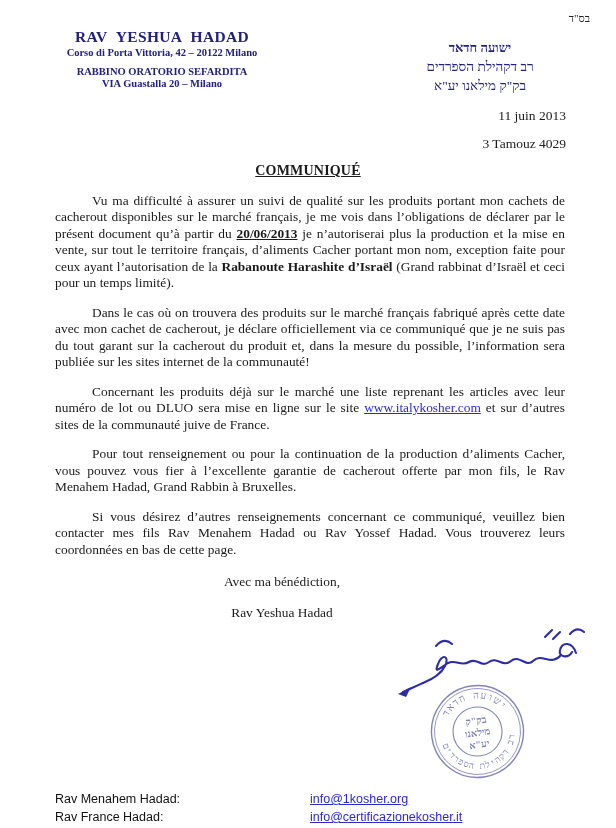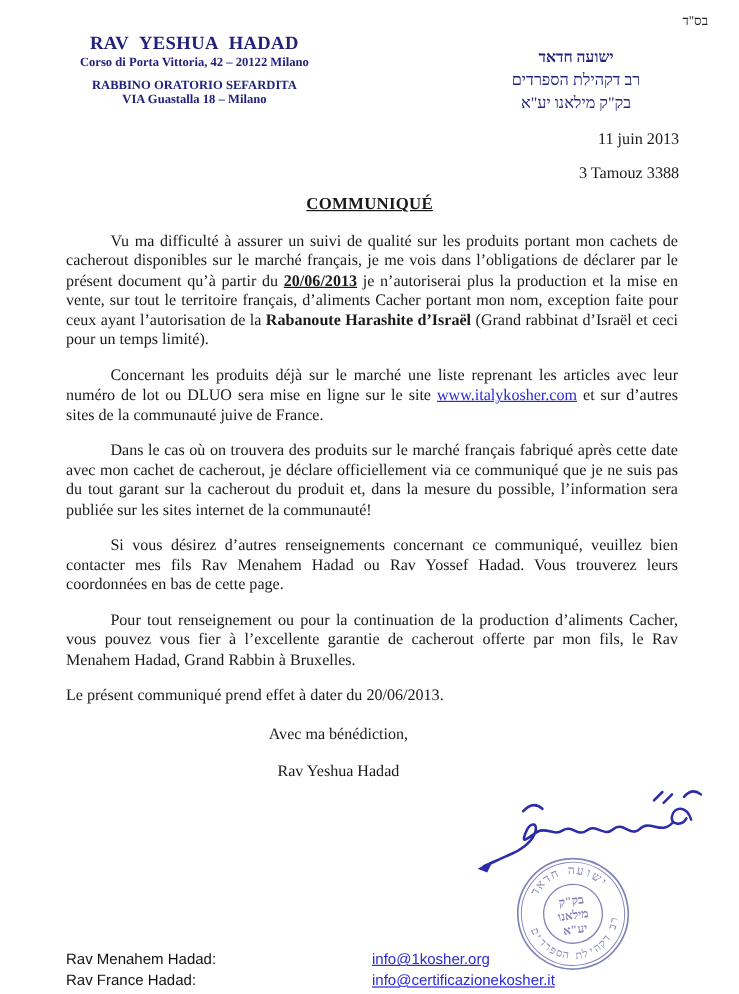--- a/index.html
+++ b/index.html
@@ -127,43 +127,42 @@
 
 <div class="page">
 
   <div class="bsd">בס"ד</div>
 
   <div class="letterhead">
     <div class="lh-left">
       <div class="lh-name">RAV YESHUA HADAD</div>
       <div class="lh-addr">Corso di Porta Vittoria, 42 – 20122 Milano</div>
       <div class="lh-org">RABBINO ORATORIO SEFARDITA</div>
-      <div class="lh-addr">VIA Guastalla 18 – Milano</div>
+      <div class="lh-addr">VIA Guastalla 20 – Milano</div>
     </div>
     <div class="lh-right">
       <div class="lh-heb1">ישועה חדאד</div>
       <div class="lh-heb">רב דקהילת הספרדים</div>
       <div class="lh-heb">בק"ק מילאנו יע"א</div>
     </div>
   </div>
 
   <div class="dates">
     <div class="date-line">11 juin 2013</div>
-    <div class="date-line">3 Tamouz 3388</div>
+    <div class="date-line">3 Tamouz 4029</div>
   </div>
 
   <div class="doc-title">COMMUNIQUÉ</div>
 
   <div class="body-text">
     <p class="para"><span>Vu ma difficulté à assurer un  suivi de qualité sur les produits portant mon cachets de cacherout disponibles sur le marché français, je me vois dans l’obligations de déclarer par le présent document qu’à partir du </span><span class="seg-bold-underline">20/06/2013</span><span> je n’autoriserai plus la production et la mise en vente, sur tout le territoire français, d’aliments Cacher portant mon nom, exception faite pour ceux ayant l’autorisation de la </span><span class="seg-bold">Rabanoute Harashite d’Israël</span><span> (Grand rabbinat d’Israël et ceci pour un temps limité).</span></p>
+    <p class="para"><span>Dans le cas où on trouvera des produits sur le marché français fabriqué après cette date avec mon cachet de cacherout, je déclare officiellement via ce communiqué que je ne suis pas du tout garant sur la cacherout du produit et, dans la mesure du possible, l’information sera publiée sur les sites internet de la communauté!</span></p>
     <p class="para"><span>Concernant les produits déjà sur le marché une liste reprenant les articles avec leur numéro de lot ou DLUO sera mise en ligne sur le site </span><a class="seg-link">www.italykosher.com</a><span> et sur d’autres sites de la communauté juive de France.</span></p>
-    <p class="para"><span>Dans le cas où on trouvera des produits sur le marché français fabriqué après cette date avec mon cachet de cacherout, je déclare officiellement via ce communiqué que je ne suis pas du tout garant sur la cacherout du produit et, dans la mesure du possible, l’information sera publiée sur les sites internet de la communauté!</span></p>
+    <p class="para"><span>Pour tout renseignement ou pour la continuation de la production d’aliments Cacher, vous pouvez vous fier à l’excellente garantie de cacherout offerte par mon fils, le Rav Menahem Hadad, Grand Rabbin à Bruxelles.</span></p>
     <p class="para"><span>Si vous désirez d’autres renseignements concernant ce communiqué, veuillez bien contacter mes fils Rav Menahem Hadad ou Rav Yossef Hadad. Vous trouverez leurs coordonnées en bas de cette page.</span></p>
-    <p class="para"><span>Pour tout renseignement ou pour la continuation de la production d’aliments Cacher, vous pouvez vous fier à l’excellente garantie de cacherout offerte par mon fils, le Rav Menahem Hadad, Grand Rabbin à Bruxelles.</span></p>
-    <p class="para no-indent"><span>Le présent communiqué prend effet à dater du 20/06/2013.</span></p>
   </div>
 
   <div class="closing">
     <div class="closing-blessing">Avec ma bénédiction,</div>
     <div class="closing-name">Rav Yeshua Hadad</div>
   </div>
 
   <div class="sig-stamp-zone">
     <svg class="signature-svg" viewBox="0 0 200 75">
       <g fill="none" stroke="#2c2ca8" stroke-width="2.1" stroke-linecap="round" stroke-linejoin="round">

